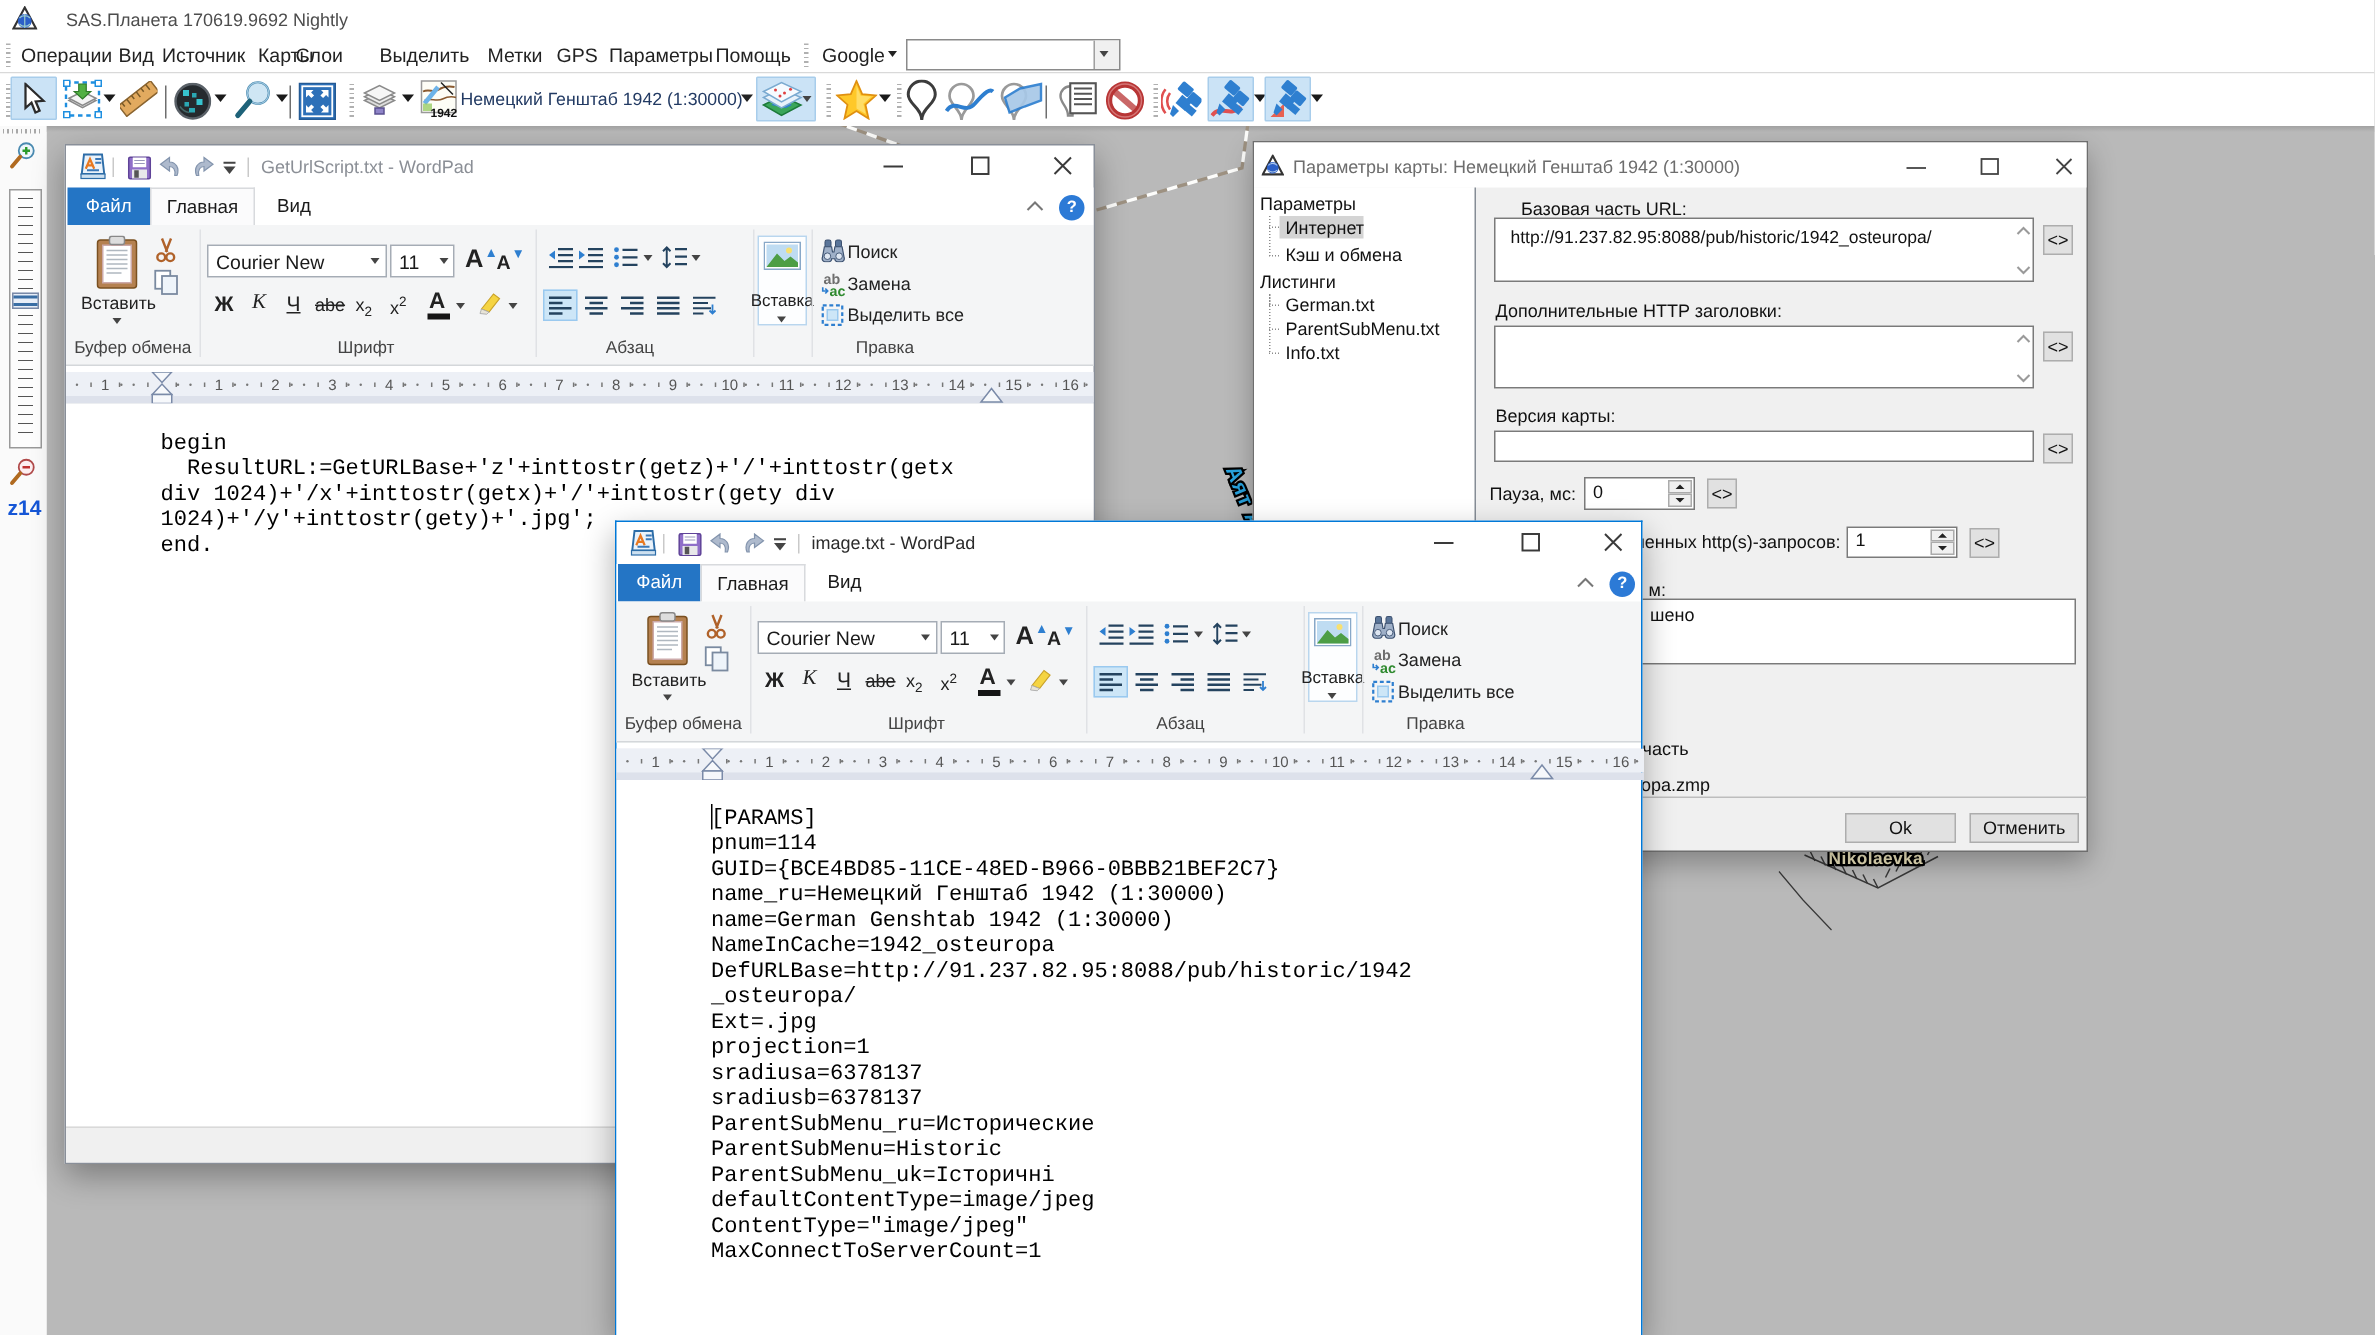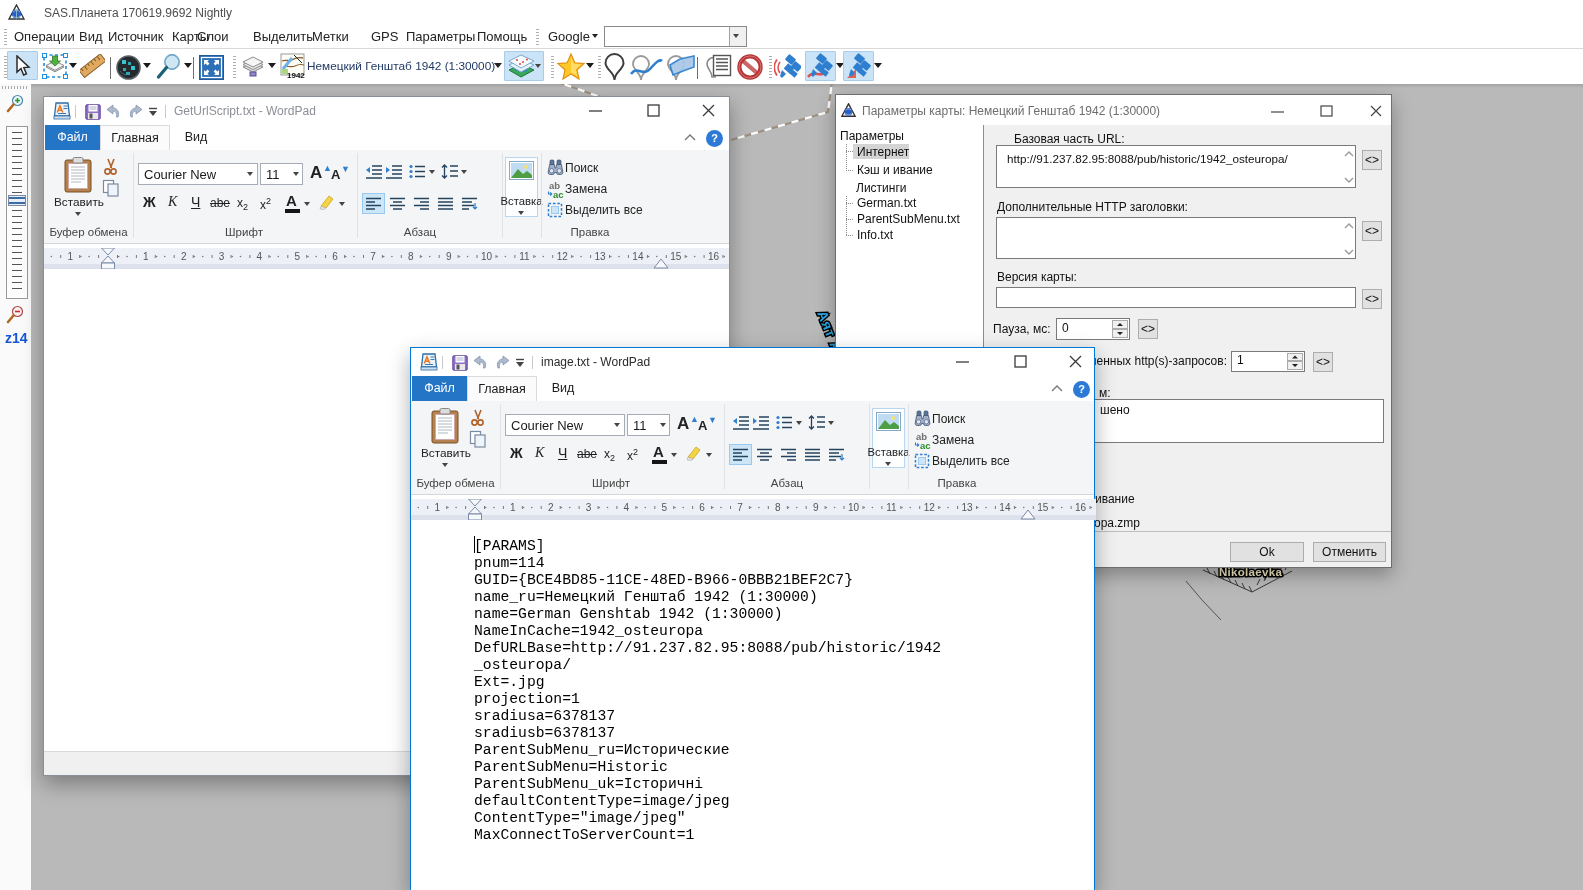--- a/index.html
+++ b/index.html
@@ -51,21 +51,21 @@
 </svg>
 <div id="apptitle" class="abs">SAS.Планета 170619.9692 Nightly</div>
 <div id="menubar" class="abs"></div>
 <div class="grip" style="left:4px;top:29px;height:17px"></div>
 <div class="menuitem" style="left:14px">Операции</div>
 <div class="menuitem" style="left:79px">Вид</div>
 <div class="menuitem" style="left:108px">Источник</div>
 <div class="menuitem" style="left:172px">Карты</div>
 <div class="menuitem" style="left:197px">Слои</div>
 <div class="menuitem" style="left:253px">Выделить</div>
-<div class="menuitem" style="left:312px">Метки</div>
+<div class="menuitem" style="left:325px">Метки</div>
 <div class="menuitem" style="left:371px">GPS</div>
 <div class="menuitem" style="left:406px">Параметры</div>
 <div class="menuitem" style="left:477px">Помощь</div>
 <div class="grip" style="left:536px;top:29px;height:17px"></div>
 <div class="menuitem" style="left:548px">Google</div>
 <div class="abs" style="left:592px;top:34px;width:0;height:0;border-left:3.5px solid transparent;border-right:3.5px solid transparent;border-top:4.5px solid #222"></div>
 <div class="abs" style="left:604px;top:26px;width:143px;height:21px;background:#fff;border:1px solid #8a8a8a"></div>
 <div class="abs" style="left:729px;top:27px;width:17px;height:19px;background:#f0f0f0;border-left:1px solid #a0a0a0"></div>
 <div class="cdd" style="left:733px;top:34px"></div>
 <div id="toolbar" class="abs"></div>
@@ -265,22 +265,22 @@
  <div class="abs" style="left:26px;top:9px;font-size:12px;color:#6d6d6d;white-space:nowrap">Параметры карты: Немецкий Генштаб 1942 (1:30000)</div>
  <svg class="abs" style="left:428px;top:9px" width="120" height="14" viewBox="0 0 120 14">
   <path d="M7 8 h13" stroke="#444" stroke-width="1.2"></path>
   <rect x="57" y="2" width="11" height="10" fill="none" stroke="#444" stroke-width="1.2"></rect>
   <path d="M107 2 L117 12 M117 2 L107 12" stroke="#444" stroke-width="1.2"></path>
  </svg>
  <div class="abs" style="left:0;top:30px;width:148px;height:443px;background:#fff;border-right:1px solid #868d96"></div>
  <div class="lbl" style="left:4px;top:34px">Параметры</div>
  <div class="abs" style="left:17px;top:49px;width:56px;height:15px;background:#d4d4d4"></div>
  <div class="lbl" style="left:21px;top:50px">Интернет</div>
- <div class="lbl" style="left:21px;top:68px">Кэш и ивание</div>
- <div class="lbl" style="left:20px;top:86px">Листинги</div>
+ <div class="lbl" style="left:21px;top:68px">Кэш и обмена</div>
+ <div class="lbl" style="left:4px;top:86px">Листинги</div>
  <div class="lbl" style="left:21px;top:101px">German.txt</div>
  <div class="lbl" style="left:21px;top:117px">ParentSubMenu.txt</div>
  <div class="lbl" style="left:21px;top:133px">Info.txt</div>
  <div class="abs" style="left:10px;top:49px;width:1px;height:27px;background-image:repeating-linear-gradient(to bottom,#8a8a8a 0 1px,transparent 1px 2px)"></div>
  <div class="abs" style="left:10px;top:56px;width:8px;height:1px;background-image:repeating-linear-gradient(to right,#8a8a8a 0 1px,transparent 1px 2px)"></div>
  <div class="abs" style="left:10px;top:75px;width:8px;height:1px;background-image:repeating-linear-gradient(to right,#8a8a8a 0 1px,transparent 1px 2px)"></div>
  <div class="abs" style="left:10px;top:101px;width:1px;height:40px;background-image:repeating-linear-gradient(to bottom,#8a8a8a 0 1px,transparent 1px 2px)"></div>
  <div class="abs" style="left:10px;top:108px;width:8px;height:1px;background-image:repeating-linear-gradient(to right,#8a8a8a 0 1px,transparent 1px 2px)"></div>
  <div class="abs" style="left:10px;top:124px;width:8px;height:1px;background-image:repeating-linear-gradient(to right,#8a8a8a 0 1px,transparent 1px 2px)"></div>
  <div class="abs" style="left:10px;top:140px;width:8px;height:1px;background-image:repeating-linear-gradient(to right,#8a8a8a 0 1px,transparent 1px 2px)"></div>
@@ -315,21 +315,21 @@
  <div class="lbl" style="left:401px;top:258px">1</div>
  <div class="abs" style="left:451px;top:258px;width:16px;height:8px;background:#f0f0f0;border:1px solid #ababab"></div>
  <div class="abs" style="left:451px;top:266px;width:16px;height:9px;background:#f0f0f0;border:1px solid #ababab"></div>
  <svg class="abs" style="left:451px;top:258px" width="16" height="17" viewBox="0 0 16 17">
       <path d="M5 5.5 L8 2.5 L11 5.5 Z M5 11 L8 14 L11 11 Z" fill="#222"></path>
     </svg>
  <div class="btn" style="left:477px;top:257px;width:20px;height:20px;line-height:18px">&lt;&gt;</div>
  <div class="lbl" style="left:263px;top:291px">м:</div>
  <div class="field" style="left:160px;top:304px;width:388px;height:44px"></div>
  <div class="lbl" style="left:264px;top:308px">шено</div>
- <div class="lbl" style="left:259px;top:397px">ивание</div>
+ <div class="lbl" style="left:259px;top:397px">часть</div>
  <div class="lbl" style="left:254px;top:421px">ropa.zmp</div>
  <div class="abs" style="left:0;top:436px;width:555px;height:1px;background:#bdbdbd"></div>
  <div class="btn" style="left:394px;top:447px;width:74px;height:20px;line-height:18px">Ok</div>
  <div class="btn" style="left:477px;top:447px;width:73px;height:20px;line-height:18px">Отменить</div>
 </div>
 <div id="w1" class="wp" style="left:43px; top:96px; width:687px; height:680px; border:1px solid #898f99;">
  <svg class="abs" style="left:9px;top:5px" width="18" height="18" viewBox="0 0 18 18">
   <path d="M3 1 L15 1 L16.5 14 L1.5 14 Z" fill="#eaf2fa" stroke="#2d6da8" stroke-width="1.3"></path>
   <rect x="1" y="14" width="16" height="3" fill="#cde0f0" stroke="#2d6da8" stroke-width="0.8"></rect>
   <path d="M4.2 10.5 L7 4 L9.8 10.5 M5.3 8.2 h3.4" stroke="#e87820" stroke-width="1.5" fill="none"></path>
@@ -554,20 +554,27 @@
         <circle cx="642.5" cy="8.5" r="0.8"></circle>
         <circle cx="680.3" cy="8.5" r="0.8"></circle>
   </g>
   <g>
    <path d="M57.5 0 L70.5 0 L64 7 Z" fill="#f6f8fb" stroke="#7a8aa8"></path>
    <path d="M57.5 15 L70.5 15 L64 8 Z" fill="#f6f8fb" stroke="#7a8aa8"></path>
    <rect x="57.5" y="15" width="13" height="6" fill="#f6f8fb" stroke="#7a8aa8"></rect>
    <path d="M610 20 L624 20 L617 11 Z" fill="#f6f8fb" stroke="#7a8aa8"></path>
   </g>
  </svg>
+ <div class="doc" style="height:482px">
+  <pre style="position:absolute;left:63px;top:19px">begin
+  ResultURL:=GetURLBase+'z'+inttostr(getz)+'/'+inttostr(getx
+div 1024)+'/x'+inttostr(getx)+'/'+inttostr(gety div
+1024)+'/y'+inttostr(gety)+'.jpg';
+end.</pre>
+ </div>
  <div class="abs" style="left:0;top:654px;width:685px;height:24px;background:#f0f0f0;border-top:1px solid #d9d9d9"></div>
 </div>
 <div id="w2" class="wp" style="left:410px; top:347px; width:685px; height:543px; border:1px solid #0078d7; border-bottom:none;">
  <svg class="abs" style="left:9px;top:5px" width="18" height="18" viewBox="0 0 18 18">
   <path d="M3 1 L15 1 L16.5 14 L1.5 14 Z" fill="#eaf2fa" stroke="#2d6da8" stroke-width="1.3"></path>
   <rect x="1" y="14" width="16" height="3" fill="#cde0f0" stroke="#2d6da8" stroke-width="0.8"></rect>
   <path d="M4.2 10.5 L7 4 L9.8 10.5 M5.3 8.2 h3.4" stroke="#e87820" stroke-width="1.5" fill="none"></path>
   <path d="M10.5 4 h4 M10.5 6.5 h4 M5 11.5 h8" stroke="#3a78b8" stroke-width="1.2"></path>
  </svg>
  <div class="abs" style="left:31px;top:8px;width:1px;height:13px;background:#c9c9c9"></div>

